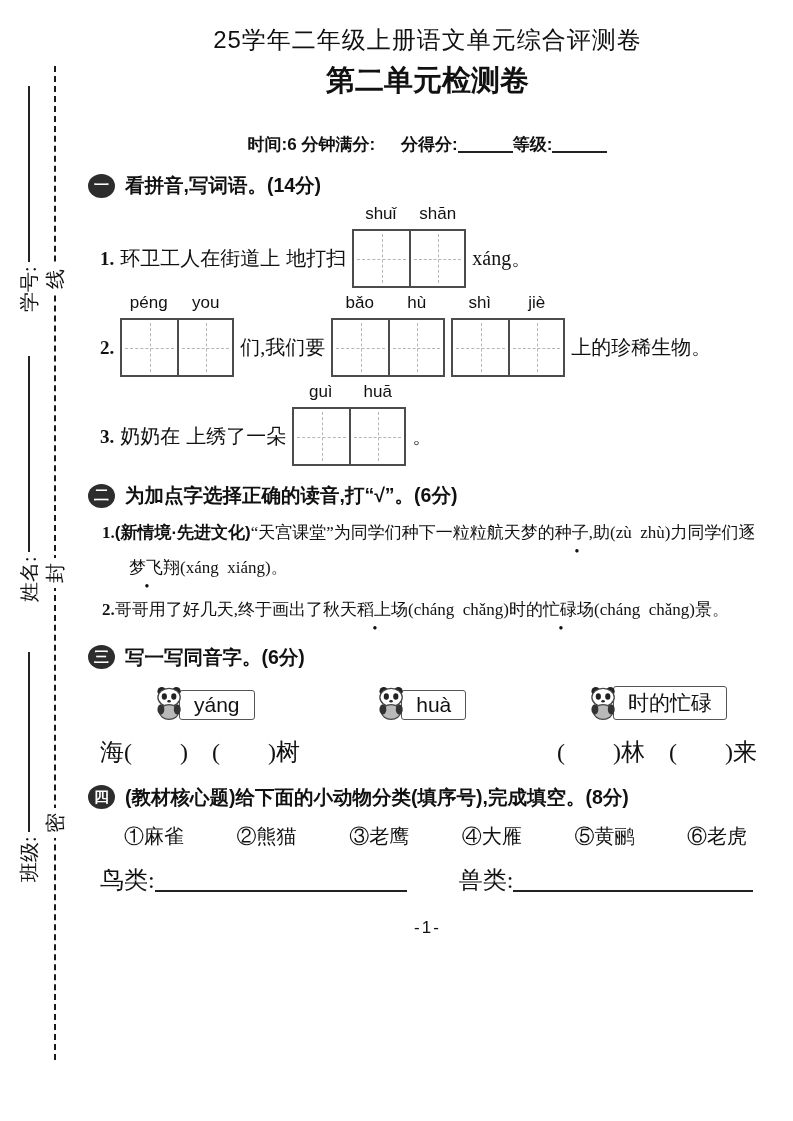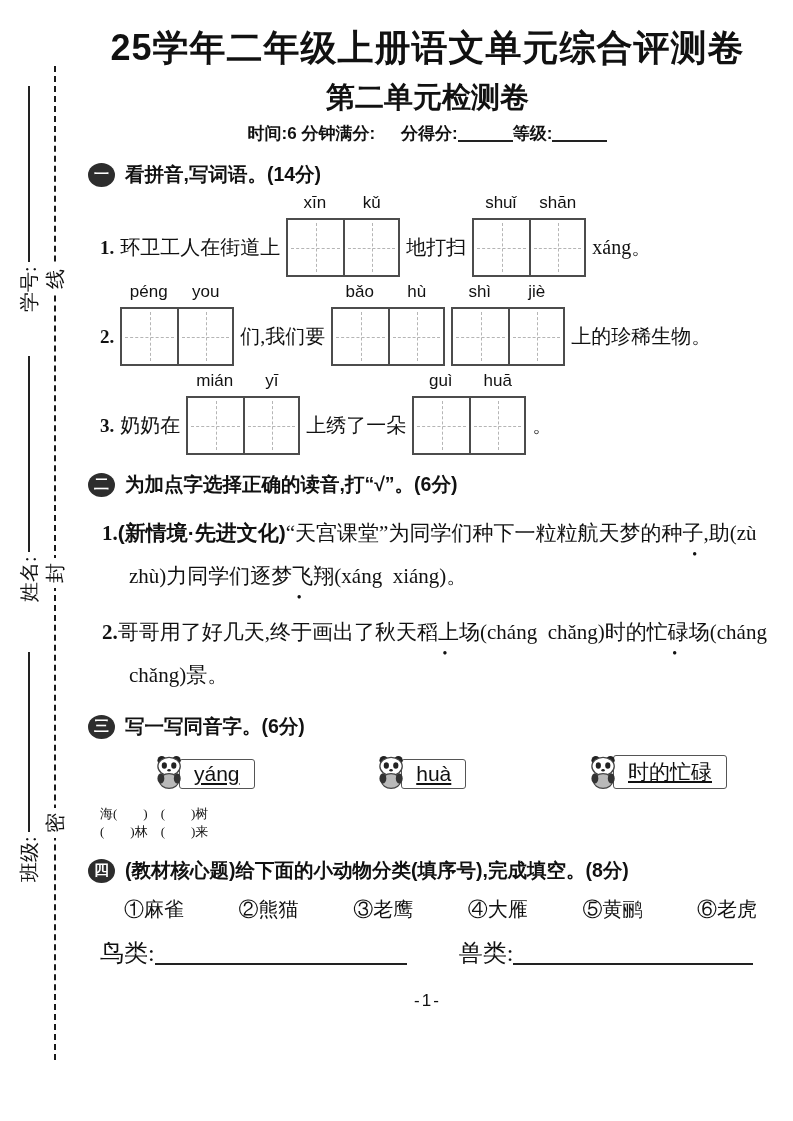--- a/index.html
+++ b/index.html
@@ -23,28 +23,28 @@
     position:absolute; left:14px; height:30px; display:flex; align-items:center;
     font-size:20px; transform-origin:0 0; transform:rotate(-90deg);
     white-space:nowrap;
   }
   .mline{ flex:1; border-bottom:2px solid #222; height:0; margin-left:4px; }
 
   
   .main{ position:absolute; left:88px; right:26px; top:24px; }
   .title{
     text-align:center; font-family:"Liberation Sans", sans-serif;
-    font-weight:bold; font-size:36px; letter-spacing:1px;
+    font-weight:normal; font-size:24px; letter-spacing:1px;
   }
   .subtitle{
     text-align:center; font-family:"Liberation Sans", sans-serif;
     font-weight:bold; font-size:29px; margin-top:5px;
   }
   .meta{
-    margin-top:4px; display:flex; justify-content:center; 
+    margin-top:32px; display:flex; justify-content:center; 
     font-family:"Liberation Sans", sans-serif; font-weight:bold; font-size:17px;
     align-items:flex-start;
   }
   .meta .unit{ margin-left:26px; }
 
   .sec-header{
     display:flex; align-items:center; gap:10px; margin-top:16px;
     font-family:"Liberation Sans", sans-serif; font-weight:bold; font-size:19.5px;
   }
   .marker{
@@ -72,51 +72,50 @@
     content:""; position:absolute; left:50%; top:3px; bottom:3px;
     border-left:1.5px dashed #b5b5b5;
   }
   .cell::after{
     content:""; position:absolute; top:50%; left:3px; right:3px;
     border-top:1.5px dashed #b5b5b5;
   }
 
   
   .item{
-    margin:13px 0 0 14px; padding-left:27px; text-indent:-27px;
-    font-size:21px; line-height:2.05; white-space:pre-wrap;
+    margin:7px 0 0 14px; padding-left:27px; text-indent:-27px;
+    font-size:17px; line-height:2.05; white-space:pre-wrap;
   }
   .item .num{ font-weight:bold; font-family:"Liberation Serif", serif; }
   .item .tag{ font-family:"Liberation Sans", sans-serif; font-weight:bold; }
   .dotc{ position:relative; }
   .dotc::after{
     content:"●"; position:absolute; left:50%; transform:translateX(-50%);
     bottom:-13px; font-size:8px; line-height:1;
   }
 
   
   .ptag-row{
     display:flex; justify-content:space-between; align-items:flex-end;
     margin:14px 40px 0 66px;
-    text-decoration:underline;
   }
   .ptag{ display:flex; align-items:flex-end; }
   .panda{ width:31px; height:35px; margin-right:-6px; position:relative; z-index:1; }
   .pbox{
     border:1.5px solid #555; border-radius:3px; padding:2px 14px;
     font-family:"Liberation Sans", sans-serif; font-size:21px; background:#fff;
   }
   .homo-row{
     display:flex; justify-content:space-between; margin:16px 10px 0 12px;
-    font-size:13px; white-space:pre;flex-direction:column;
+    font-size:24px; white-space:pre;
   }
 
   
   .animal-row{
-    display:flex; justify-content:space-between; margin:12px 10px 0 36px;
+    display:flex; justify-content:space-between; margin:12px 20px 0 36px;
     font-size:20px;
   }
   .fill-row{
     display:flex; align-items:center; margin:14px 0 9px 12px; font-size:24px;
   }
   .note-row{ margin:14px 0 0 10px; font-size:19.5px; }
 
   .blank{
     display:inline-block; border-bottom:2px solid #222; height:1em;
     vertical-align:-3px;
@@ -164,30 +163,20 @@
   </div>
 
   <div class="sec-header">
     <span class="marker">一</span>
     <span>看拼音,写词语。(14分)</span>
   </div>
 
   <div class="wrow">
     <span class="num">1.</span>
     <span>环卫工人在街道上</span>
-    <div class="boxpair">
-      <div class="pyrow">
-          <span>xīn</span>
-          <span>kǔ</span>
-        </div>
-      <div class="boxes">
-          <div class="cell"></div>
-          <div class="cell"></div>
-        </div>
-    </div>
     <span>地打扫</span>
     <div class="boxpair">
       <div class="pyrow">
           <span>shuǐ</span>
           <span>shān</span>
         </div>
       <div class="boxes">
           <div class="cell"></div>
           <div class="cell"></div>
         </div>
@@ -227,30 +216,20 @@
           <div class="cell"></div>
           <div class="cell"></div>
         </div>
     </div>
     <span>上的珍稀生物。</span>
   </div>
 
   <div class="wrow">
     <span class="num">3.</span>
     <span>奶奶在</span>
-    <div class="boxpair">
-      <div class="pyrow">
-          <span>mián</span>
-          <span>yī</span>
-        </div>
-      <div class="boxes">
-          <div class="cell"></div>
-          <div class="cell"></div>
-        </div>
-    </div>
     <span>上绣了一朵</span>
     <div class="boxpair">
       <div class="pyrow">
           <span>guì</span>
           <span>huā</span>
         </div>
       <div class="boxes">
           <div class="cell"></div>
           <div class="cell"></div>
         </div>

